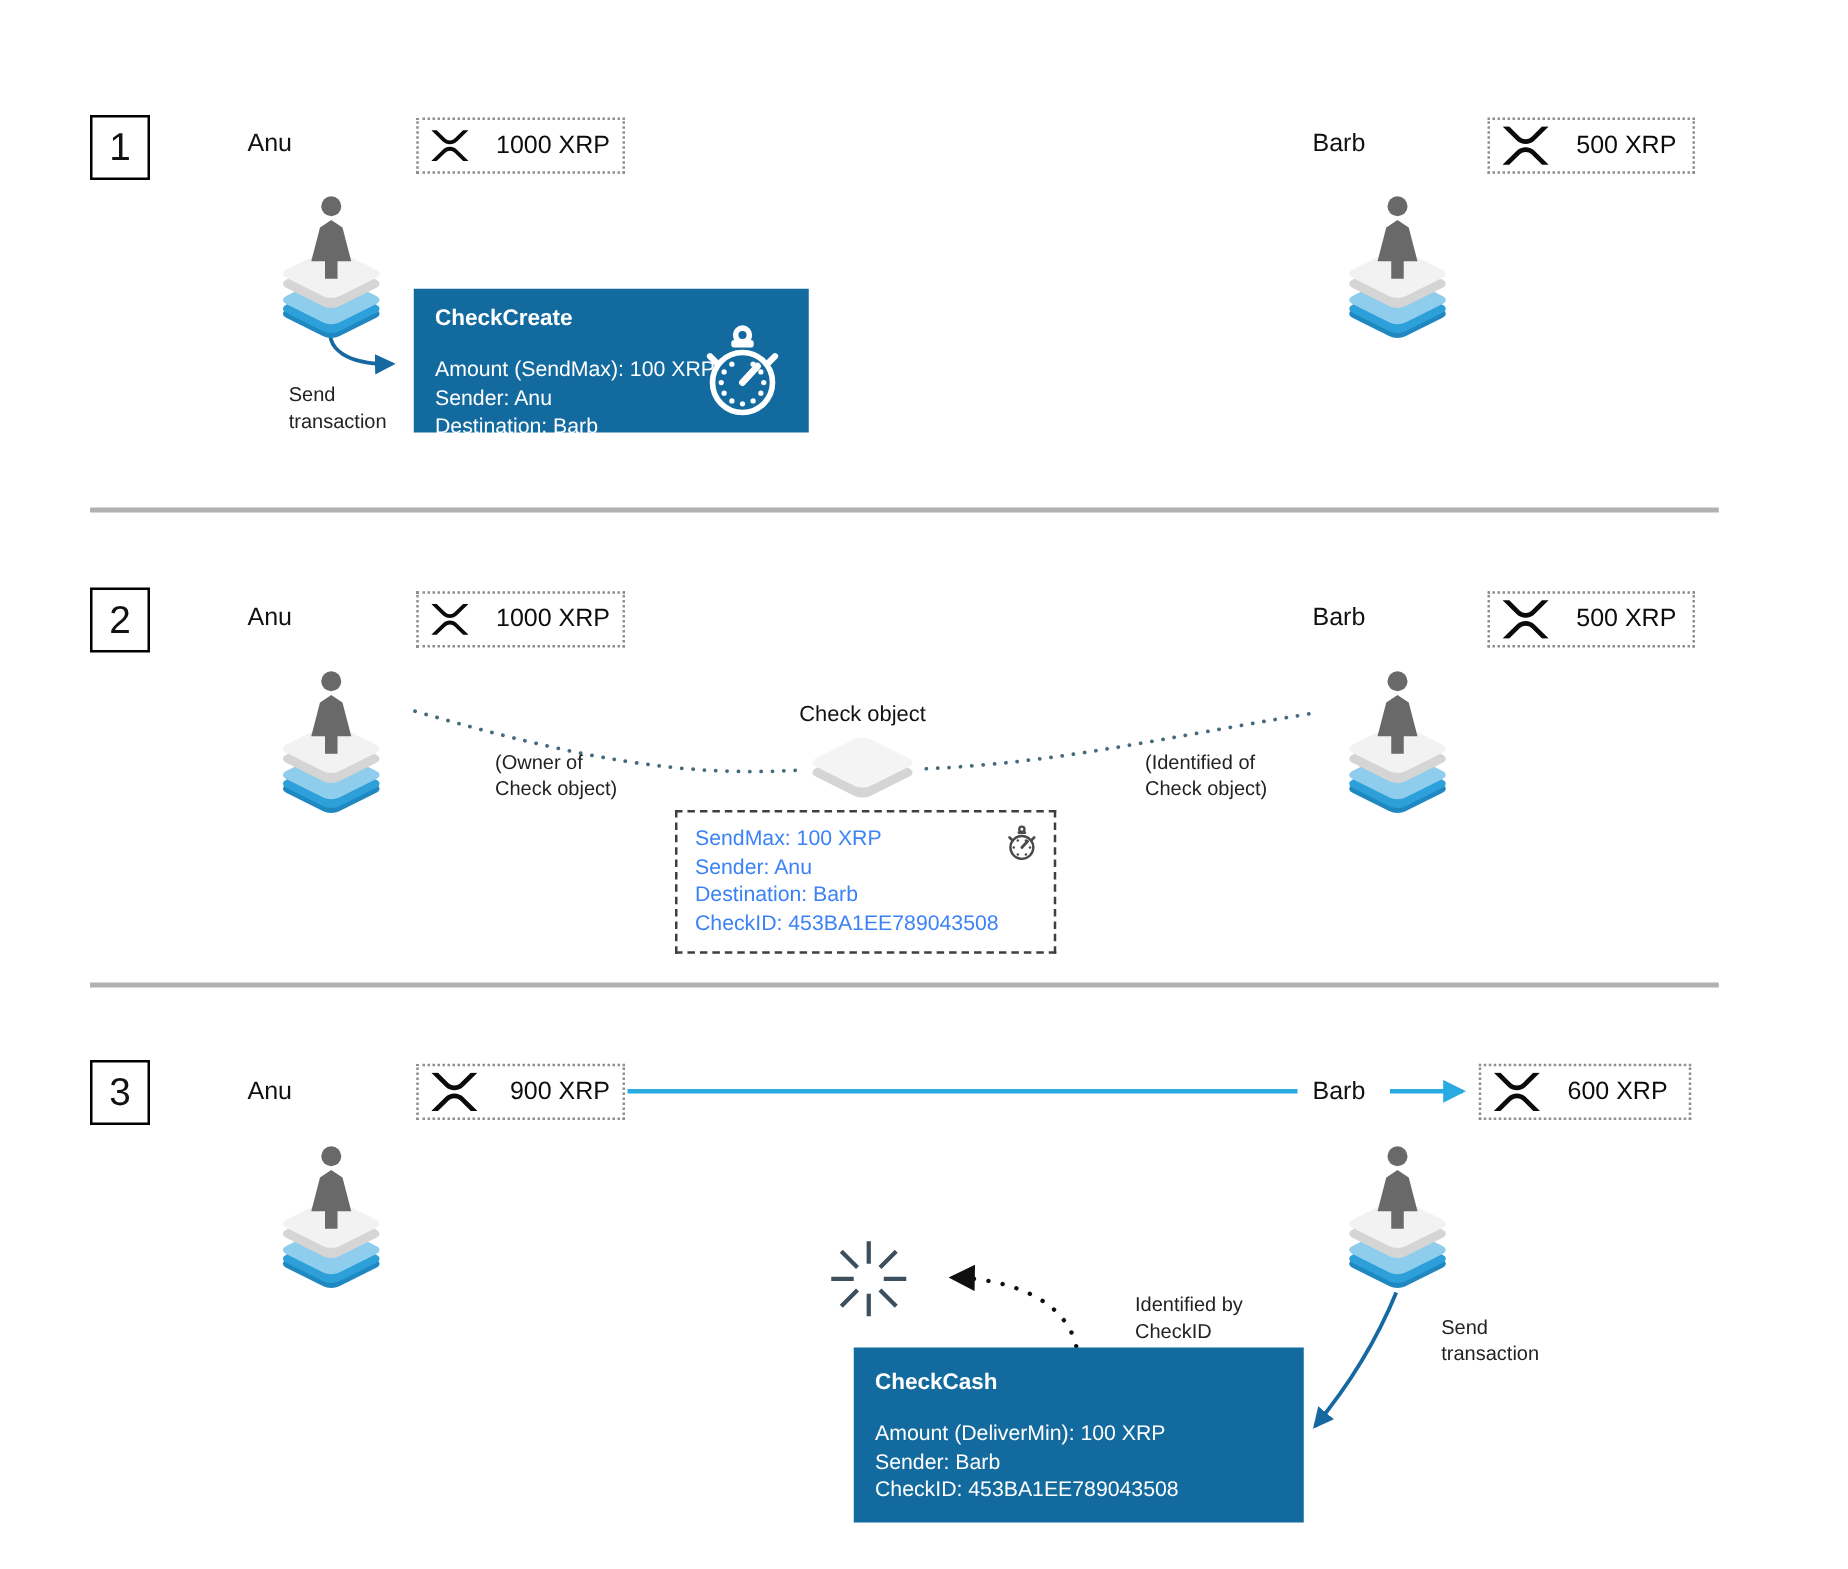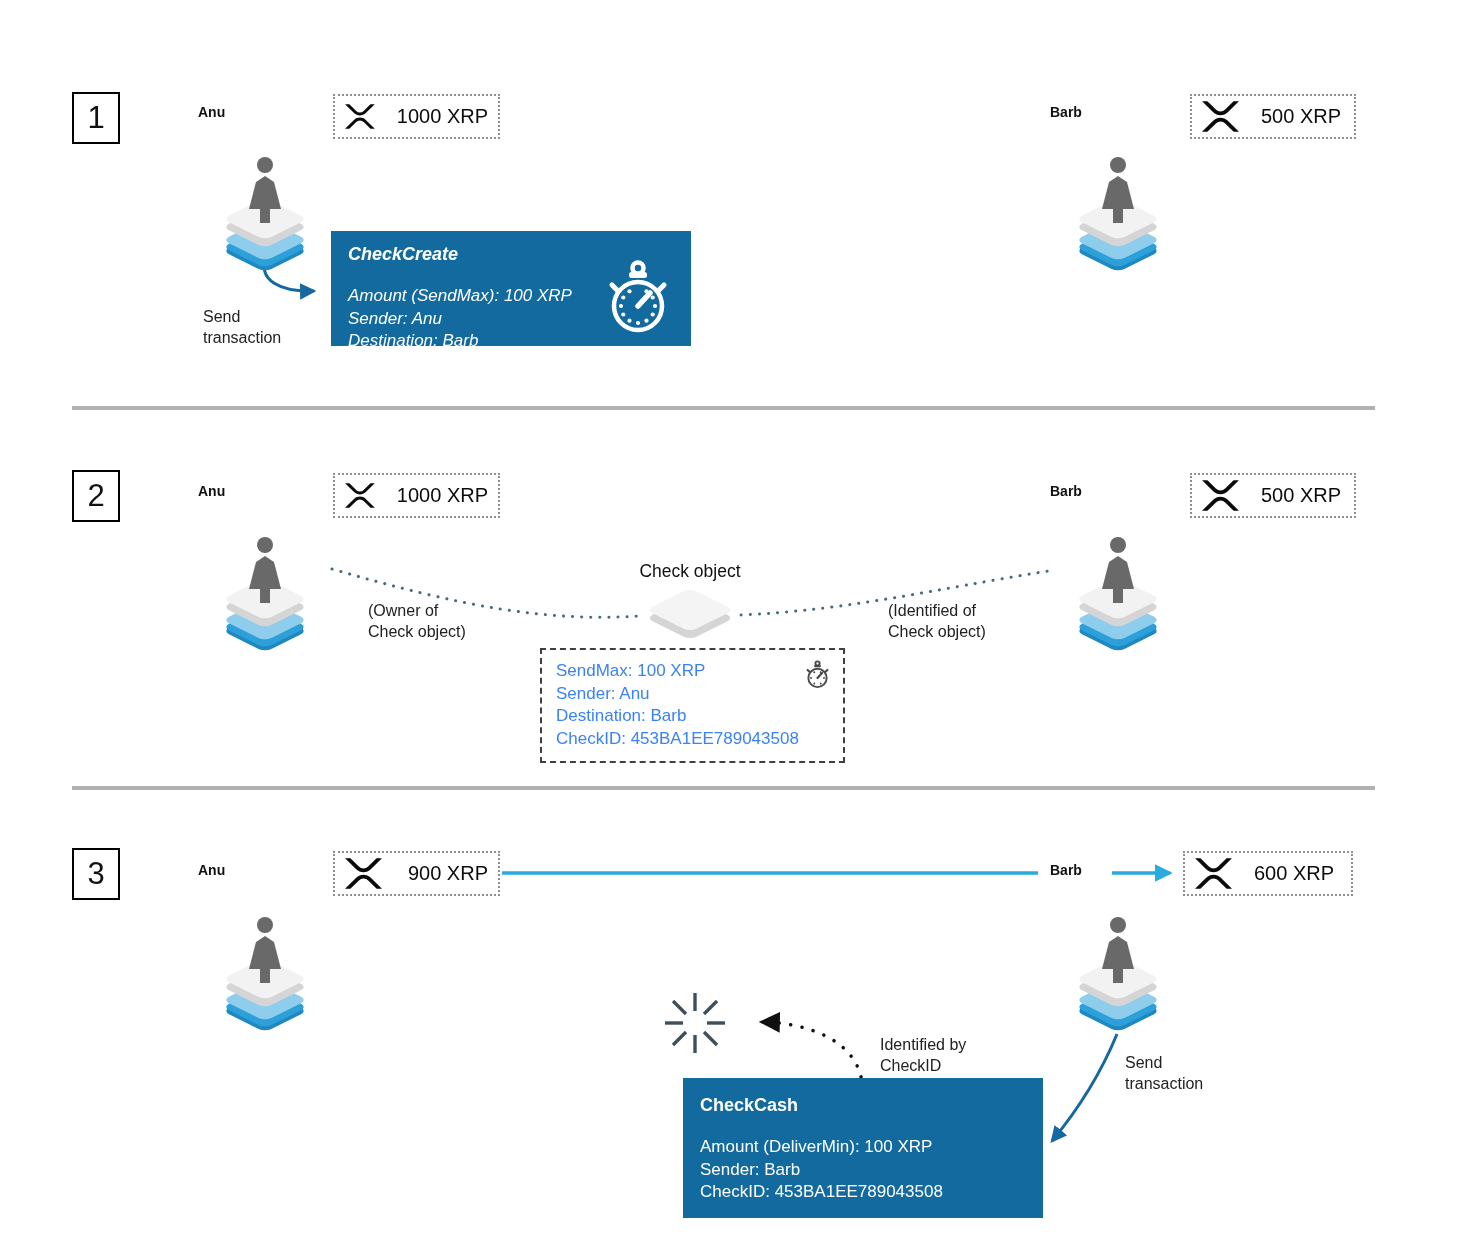--- a/index.html
+++ b/index.html
@@ -1,31 +1,31 @@
 <!DOCTYPE html>
 <html><head>
 <meta charset="utf-8">
 <style>
   html,body{margin:0;padding:0;background:#fff;}
   body{font-family:"Liberation Sans",sans-serif;color:#1a1a1a;}
   #canvas{position:relative;width:1478px;height:1255px;background:#fff;overflow:hidden;}
   .abs{position:absolute;}
   .stepbox{width:44px;height:48px;border:2.5px solid #000;background:#fff;
     display:flex;align-items:center;justify-content:center;font-size:31px;color:#111;}
-  .acct-name{font-weight:bold;font-size:14px;color:#111;}
+  .acct-name{font-weight:normal;font-size:20px;color:#111;}
   .balance{border:2px dotted #8f8f8f;background:#fff;display:flex;align-items:center;
     padding:0 10px;height:45px;box-sizing:border-box;gap:22px;}
   .balance .amt{font-size:20px;color:#0c0c0c;white-space:nowrap;}
   .bluebox{background:#136a9e;color:#fff;box-sizing:border-box;padding:13px 17px;}
   .bluebox .title{font-weight:bold;font-size:18px;margin:0 0 20px 0;}
   .bluebox .line{font-size:17px;line-height:22.5px;}
   .dashbox{border:2px dashed #3f3f3f;background:#fff;box-sizing:border-box;padding:10px 14px;}
   .dashbox .line{font-size:17px;line-height:22.5px;color:#3b82f6;}
   .note{font-size:16.5px;line-height:21px;color:#222;}
-  .small-label{font-size:16px;line-height:21px;color:#222;}
+  .small-label{font-size:16px;line-height:21px;color:#222;margin-left:28px;}
   .divider{position:absolute;left:72px;width:1303px;height:4px;background:#b1b1b1;}
   .center-label{font-size:17.5px;color:#111;text-align:center;}
   svg{display:block;}
 </style>
 </head>
 <body>
 
 <div id="canvas">
 
   <svg class="abs" style="left:0;top:0;" width="1478" height="1255" viewBox="0 0 1478 1255">
@@ -140,21 +140,21 @@
         </g>
       </g>
     <g fill="#696969">
       <circle cx="55" cy="10" r="8"></circle>
       <path d="M55 21 L46 27 L39 54 L50 54 L50 68 L60 68 L60 54 L71 54 L64 27 Z"></path>
     </g>
   </svg>
 
   <div class="abs small-label" style="left:203px;top:306px;width:85px;">Send transaction</div>
 
-  <div class="abs bluebox" style="left:331px;top:231px;width:360px;height:115px;font-style:italic;">
+  <div class="abs bluebox" style="left:331px;top:231px;width:316px;height:115px;">
     <div class="title">CheckCreate</div>
     <div class="line">Amount (SendMax): 100 XRP</div>
     <div class="line">Sender: Anu</div>
     <div class="line">Destination: Barb</div>
     <svg style="position:absolute;right:18px;top:28px;" width="70" height="76" viewBox="0 0 70 76">
       <g stroke="#fff" fill="none">
         <circle cx="35" cy="47" r="24" stroke-width="4.5"></circle>
         <circle cx="35" cy="9" r="5.5" stroke-width="4.5"></circle>
       </g>
       <rect x="26" y="13" width="18" height="6" rx="2.5" fill="#fff"></rect>

